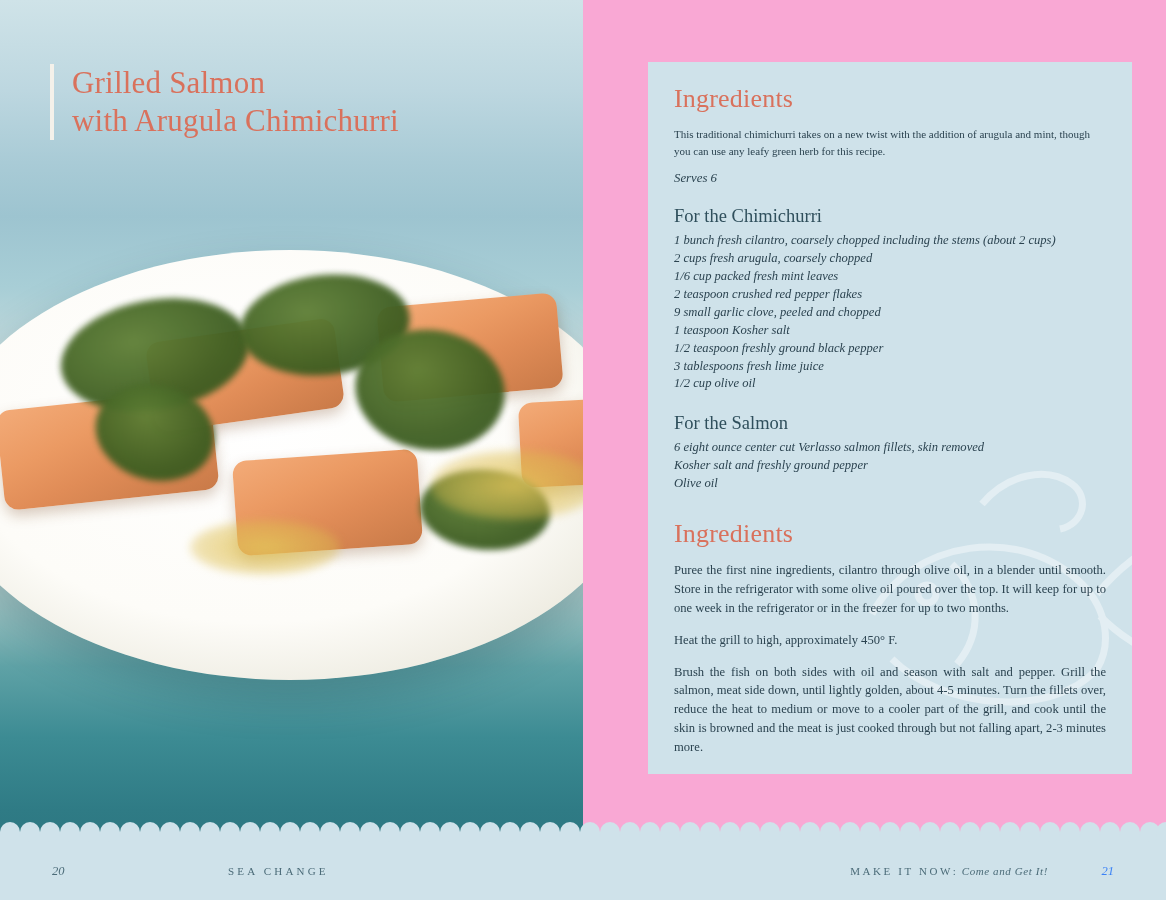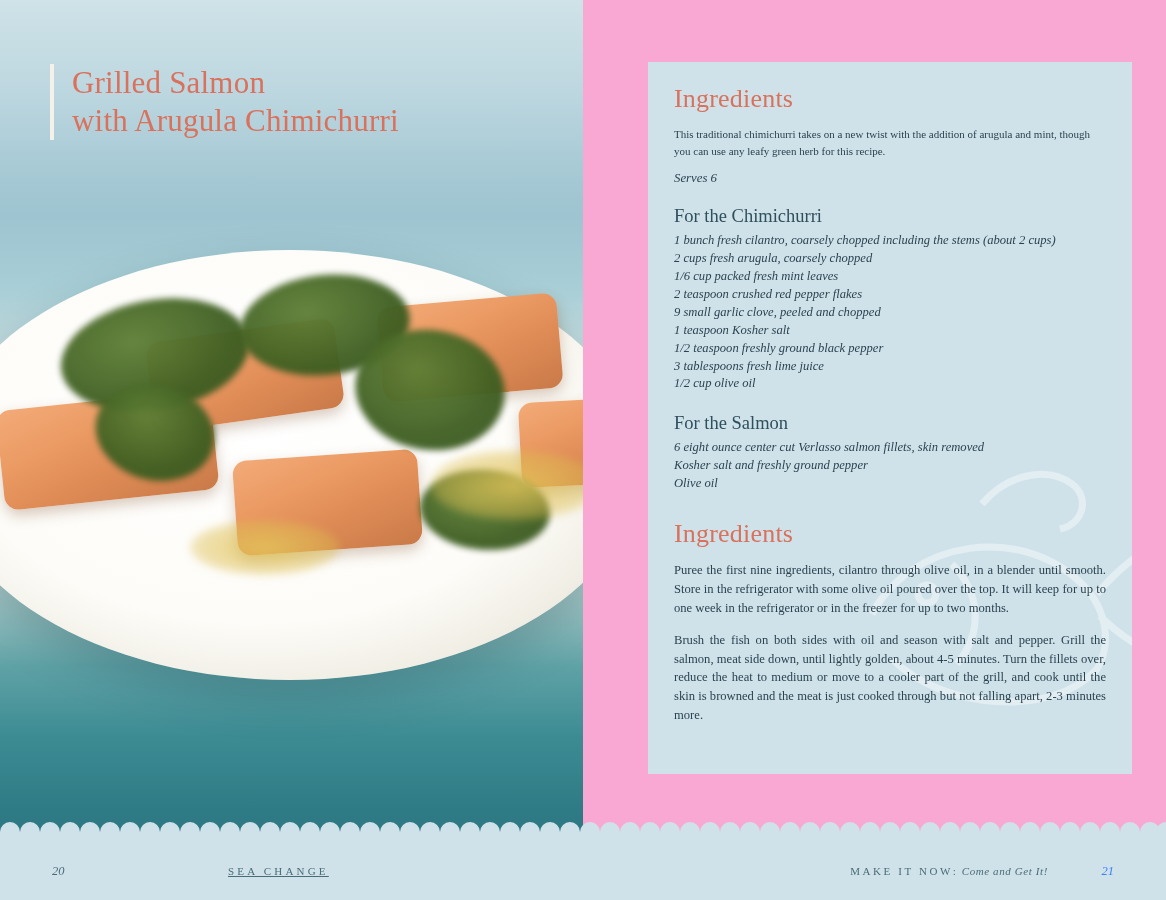--- a/index.html
+++ b/index.html
@@ -216,21 +216,20 @@
     font-size: 12.5px;
     font-style: italic;
     color: #4b6b78;
   }
   .fl-title {
     position: absolute;
     left: 228px;
     font-size: 11px;
     letter-spacing: 3.2px;
     color: #4b6b78;
-    text-decoration: underline;
   }
   .fr-title {
     position: absolute;
     right: 118px;
     font-size: 11px;
     letter-spacing: 2.6px;
     color: #4b6b78;
     white-space: nowrap;
   }
   .fr-title em {
@@ -309,20 +308,21 @@
         <h3 class="sub">For the Salmon</h3>
         <ul class="ing">
           <li>6 eight ounce center cut Verlasso salmon fillets, skin removed</li>
           <li>Kosher salt and freshly ground pepper</li>
           <li>Olive oil</li>
         </ul>
 
         <div class="directions-block">
           <h2 class="section">Ingredients</h2>
           <p class="dir">Puree the first nine ingredients, cilantro through olive oil, in a blender until smooth. Store in the refrigerator with some olive oil poured over the top. It will keep for up to one week in the refrigerator or in the freezer for up to two months.</p>
+          <p class="dir">Heat the grill to high, approximately 450° F.</p>
           <p class="dir">Brush the fish on both sides with oil and season with salt and pepper. Grill the salmon, meat side down, until lightly golden, about 4-5 minutes. Turn the fillets over, reduce the heat to medium or move to a cooler part of the grill, and cook until the skin is browned and the meat is just cooked through but not falling apart, 2-3 minutes more.</p>
 
         </div>
       </div>
     </div>
   </div>
 
   <svg class="scallops" viewBox="0 0 1166 20" preserveAspectRatio="none">
     <g fill="#cfe2ea">
       <rect x="0" y="10" width="1166" height="10"></rect>

